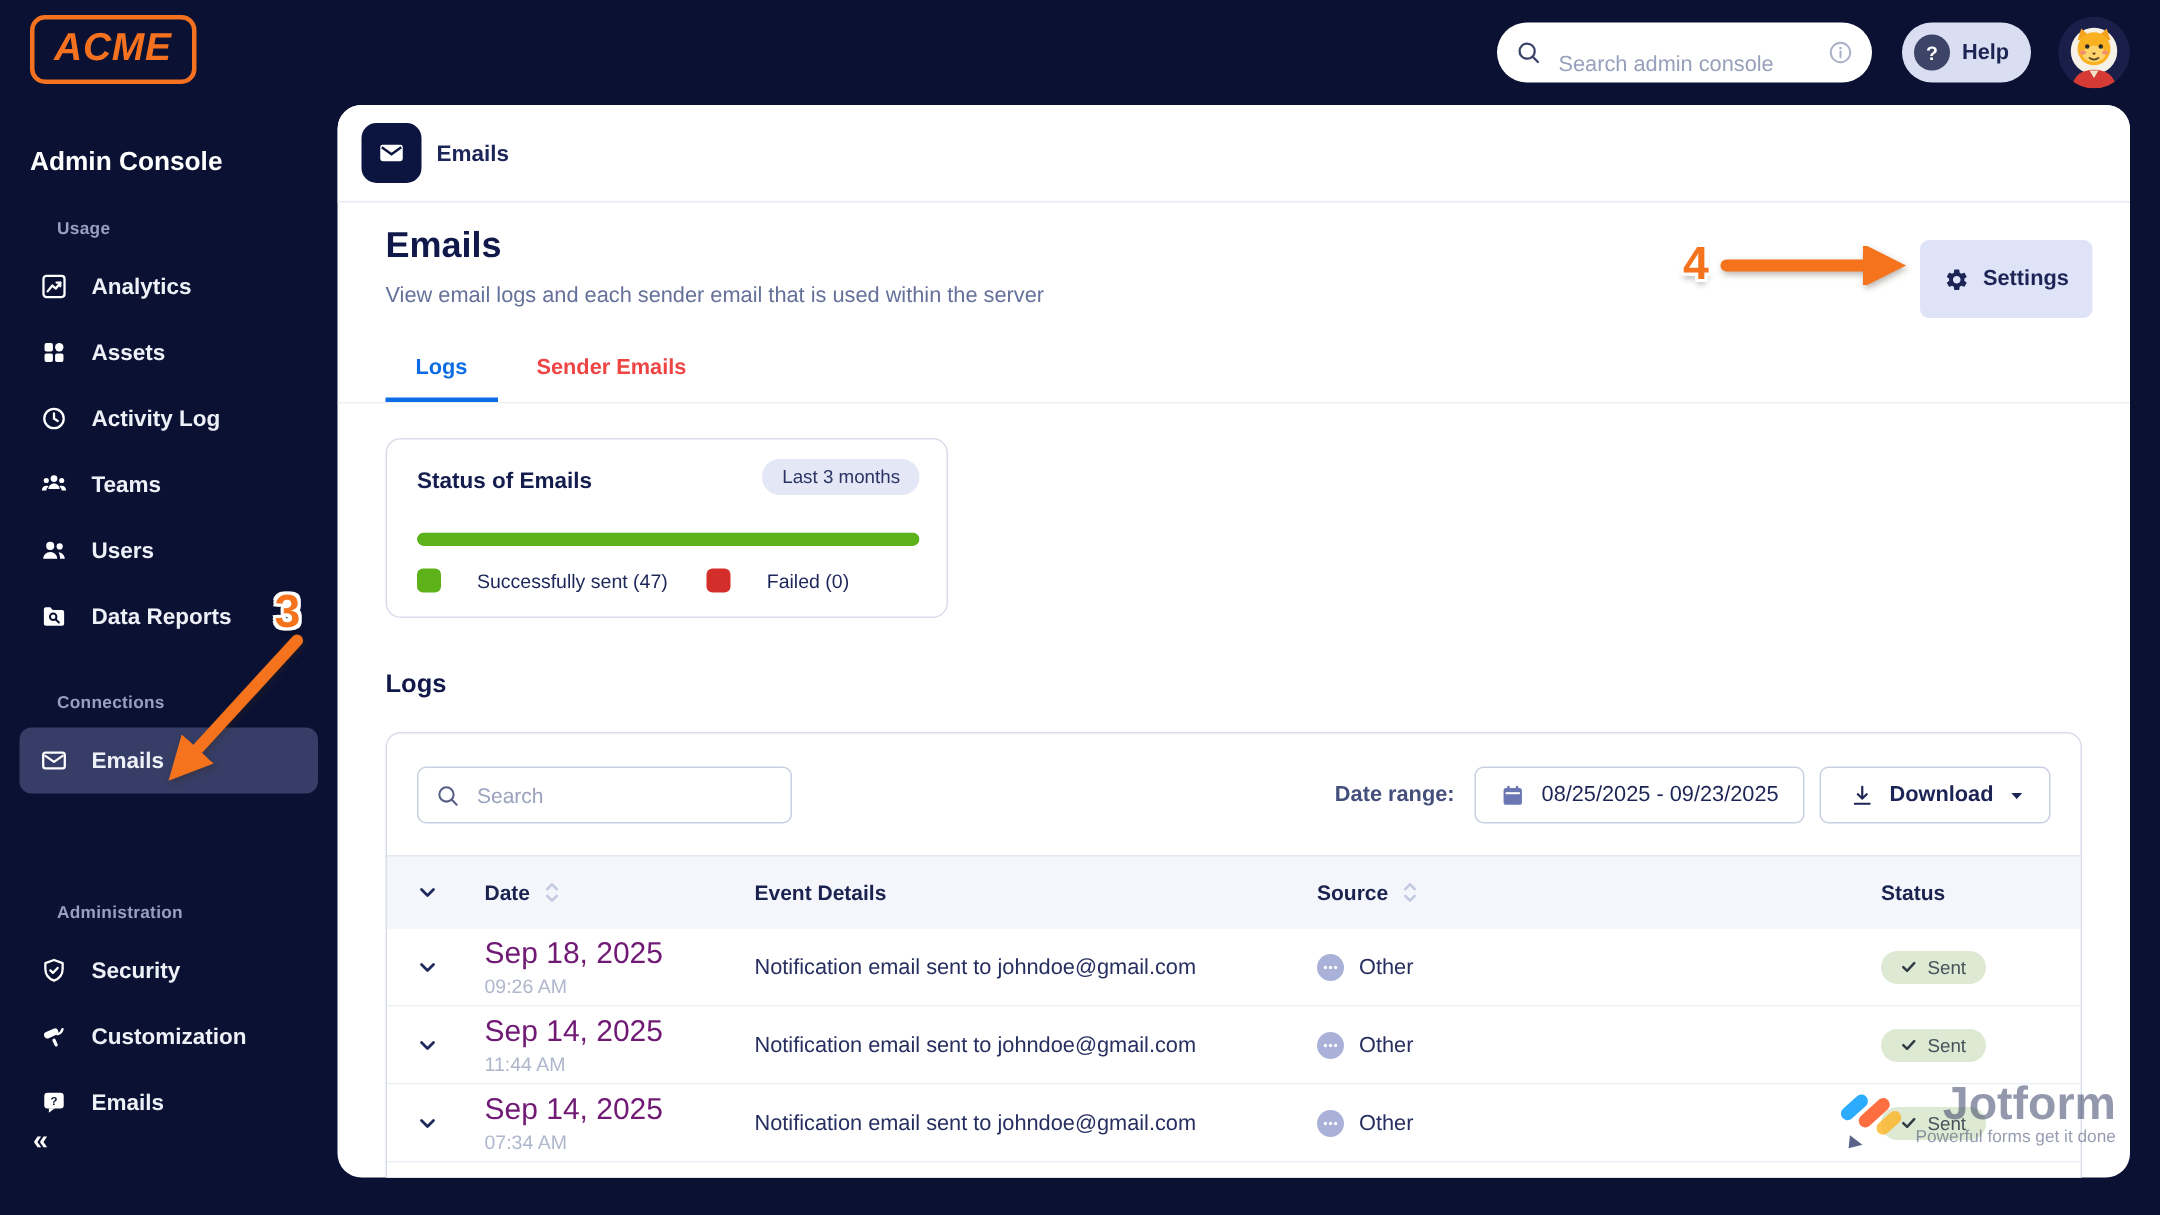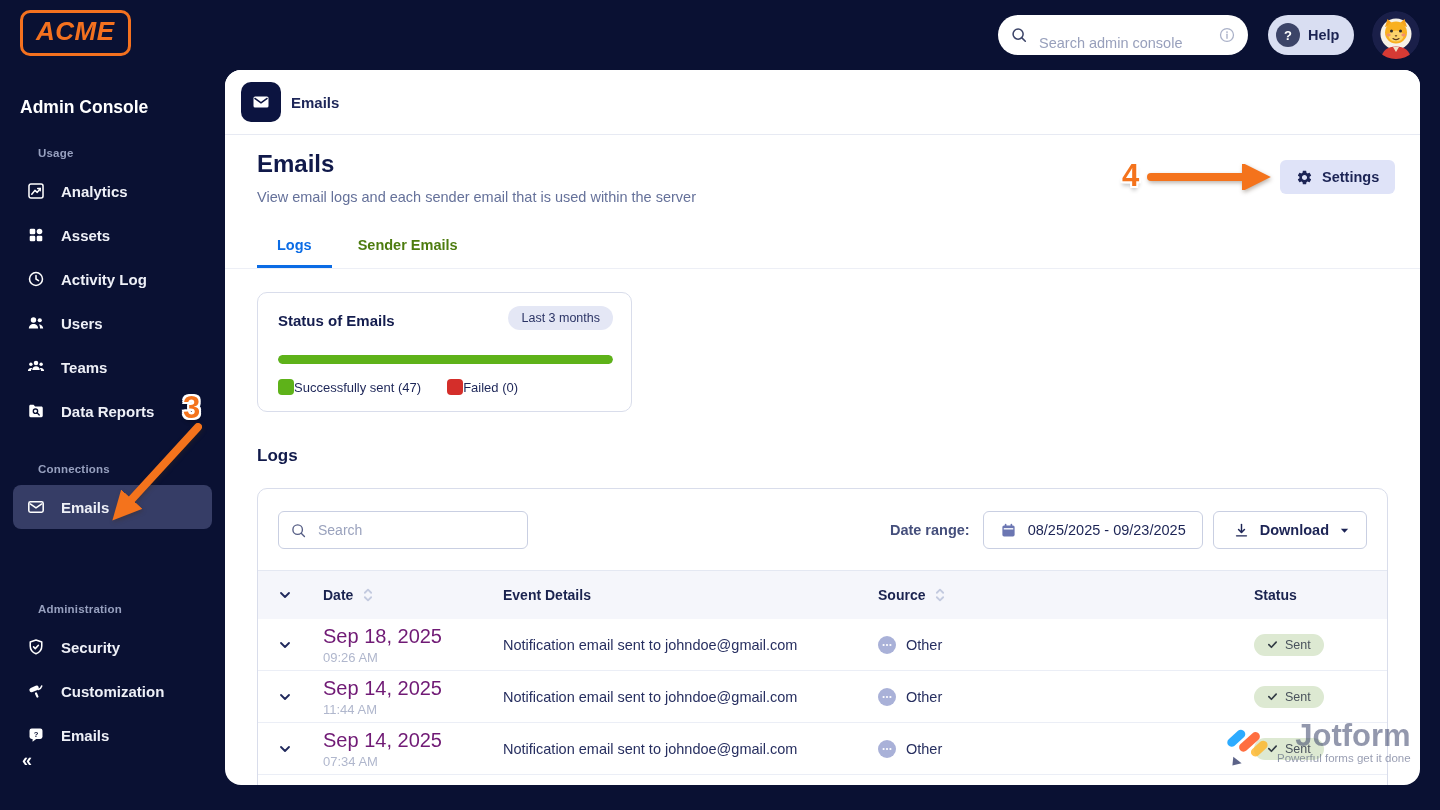--- a/index.html
+++ b/index.html
@@ -34,38 +34,38 @@
 
   
   .panel{position:absolute;left:225px;top:70px;width:1195px;height:715px;background:#fff;border-radius:16px;overflow:hidden;}
   .panel-header{position:absolute;top:0;left:0;right:0;height:64px;border-bottom:1px solid #e7eaf3;background:#fff;}
   .badge-envelope{position:absolute;left:16px;top:12px;width:40px;height:40px;border-radius:10px;background:#0c1440;
     display:flex;align-items:center;justify-content:center;}
   .panel-header-title{position:absolute;left:66px;top:24px;font-size:15px;font-weight:bold;color:#1d2658;}
 
   .page-title{position:absolute;left:32px;top:80px;font-size:24px;font-weight:800;color:#10194a;}
   .page-subtitle{position:absolute;left:32px;top:119px;font-size:14.5px;color:#65719a;}
-  .settings-btn{position:absolute;left:1055px;top:90px;height:34px;padding:0 16px;background:#dfe3f8;border:none;
+  .settings-btn{position:absolute;left:1055px;top:90px;height:52px;padding:0 16px;background:#dfe3f8;border:none;
     border-radius:6px;display:flex;align-items:center;gap:9px;font-weight:bold;font-size:14.5px;color:#1c2455;
     cursor:pointer;font-family:inherit;}
 
   .tabs{position:absolute;left:32px;top:163px;display:flex;}
-  .tab{padding:4px 20px 12px;font-size:14.5px;font-weight:bold;color:#4d7c0f;border-bottom:3px solid transparent;cursor:pointer;}
+  .tab{padding:4px 20px 12px;font-size:14.5px;font-weight:bold;color:#ef4444;border-bottom:3px solid transparent;cursor:pointer;}
   .tab.active{color:#0b6ce5;border-bottom-color:#0b6ce5;}
   .tab + .tab{margin-left:6px;}
   .tabs-divider{position:absolute;left:0;right:0;top:198px;height:1px;background:#edeff6;}
 
   
   .status-card{position:absolute;left:32px;top:222px;width:375px;height:120px;border:1px solid #d9ddeb;border-radius:10px;box-sizing:border-box;background:#fff;}
   .status-title{position:absolute;left:20px;top:19px;font-size:15px;font-weight:bold;color:#141d4e;}
   .status-badge{position:absolute;right:18px;top:13px;background:#e4e7f5;border-radius:13px;padding:5px 13px;font-size:12.5px;color:#2b3465;}
   .status-bar{position:absolute;left:20px;top:62px;width:335px;height:9px;border-radius:5px;overflow:hidden;display:flex;background:#edeff6;}
   .status-bar .seg-ok{background:#5eb219;height:100%;border-radius:5px;}
   .legend{position:absolute;left:20px;top:86px;display:flex;gap:26px;}
-  .legend-item{display:flex;align-items:center;gap:0;font-size:13px;color:#1d2658;}
+  .legend-item{display:flex;align-items:center;gap:24px;font-size:13px;color:#1d2658;}
   .swatch{width:16px;height:16px;border-radius:4px;flex:none;}
   .swatch.ok{background:#5eb219;} .swatch.fail{background:#d42e2a;}
 
   .logs-heading{position:absolute;left:32px;top:376px;font-size:17px;font-weight:800;color:#10194a;}
 
   .logs-card{position:absolute;left:32px;top:418px;width:1131px;height:400px;border:1px solid #d9ddeb;
     border-radius:10px;box-sizing:border-box;background:#fff;overflow:hidden;}
   .table-search{position:absolute;left:20px;top:22px;width:250px;height:38px;border:1px solid #c9cfe2;border-radius:6px;
     box-sizing:border-box;display:flex;align-items:center;gap:9px;padding:0 11px;}
   .table-search input{border:0;outline:0;flex:1;min-width:0;font-size:14px;color:#333;font-family:inherit;}
@@ -143,40 +143,40 @@
               <svg viewBox="0 0 20 20" width="18" height="18" fill="none" stroke="#fff" stroke-width="1.7" stroke-linecap="round">
                 <circle cx="10" cy="10" r="7.2"></circle>
                 <path d="M10 6.2V10l2.8 1.8"></path>
               </svg>
             </span>
             <span>Activity Log</span>
           </div>
           <div class="nav-item">
             <span class="ic">
               <svg viewBox="0 0 20 20" width="18" height="18" fill="#fff">
-                <circle cx="7.2" cy="6.6" r="3"></circle>
-                <path d="M2 16.2c0-2.9 2.3-5.1 5.2-5.1s5.2 2.2 5.2 5.1z"></path>
-                <circle cx="14.2" cy="7" r="2.3"></circle>
-                <path d="M13.4 11.3c2.6.3 4.6 2.3 4.6 4.9h-3.5c0-1.9-.4-3.6-1.1-4.9z"></path>
-              </svg>
-            </span>
-            <span>Users</span>
-          </div>
-          <div class="nav-item">
-            <span class="ic">
-              <svg viewBox="0 0 20 20" width="18" height="18" fill="#fff">
                 <circle cx="10" cy="5.6" r="2.5"></circle>
                 <path d="M5.8 13.4c0-2.3 1.9-4.2 4.2-4.2s4.2 1.9 4.2 4.2z"></path>
                 <circle cx="4.3" cy="7" r="1.9"></circle>
                 <path d="M1 14.4c0-1.9 1.5-3.4 3.3-3.4.6 0 1.1.1 1.6.4-1 1-1.6 2-1.6 3z"></path>
                 <circle cx="15.7" cy="7" r="1.9"></circle>
                 <path d="M19 14.4c0-1.9-1.5-3.4-3.3-3.4-.6 0-1.1.1-1.6.4 1 1 1.6 2 1.6 3z"></path>
               </svg>
             </span>
             <span>Teams</span>
+          </div>
+          <div class="nav-item">
+            <span class="ic">
+              <svg viewBox="0 0 20 20" width="18" height="18" fill="#fff">
+                <circle cx="7.2" cy="6.6" r="3"></circle>
+                <path d="M2 16.2c0-2.9 2.3-5.1 5.2-5.1s5.2 2.2 5.2 5.1z"></path>
+                <circle cx="14.2" cy="7" r="2.3"></circle>
+                <path d="M13.4 11.3c2.6.3 4.6 2.3 4.6 4.9h-3.5c0-1.9-.4-3.6-1.1-4.9z"></path>
+              </svg>
+            </span>
+            <span>Users</span>
           </div>
           <div class="nav-item">
             <span class="ic">
               <svg viewBox="0 0 20 20" width="18" height="18">
                 <path d="M2.5 4.6c0-.8.7-1.5 1.5-1.5h3.3l1.7 2h7c.8 0 1.5.7 1.5 1.5v8.8c0 .8-.7 1.5-1.5 1.5H4c-.8 0-1.5-.7-1.5-1.5z" fill="#fff"></path>
                 <circle cx="9.4" cy="10.2" r="2.4" fill="none" stroke="#0b1233" stroke-width="1.5"></circle>
                 <path d="M11.2 12 13.6 14.4" stroke="#0b1233" stroke-width="1.5" stroke-linecap="round"></path>
               </svg>
             </span>
             <span>Data Reports</span>

